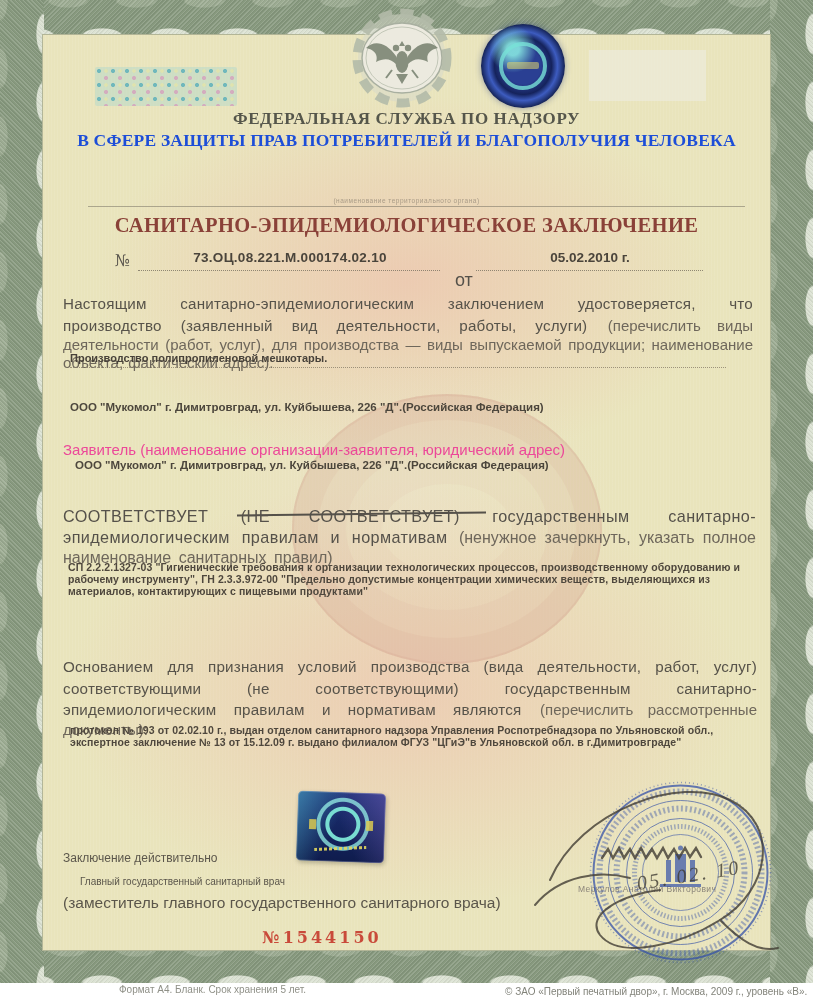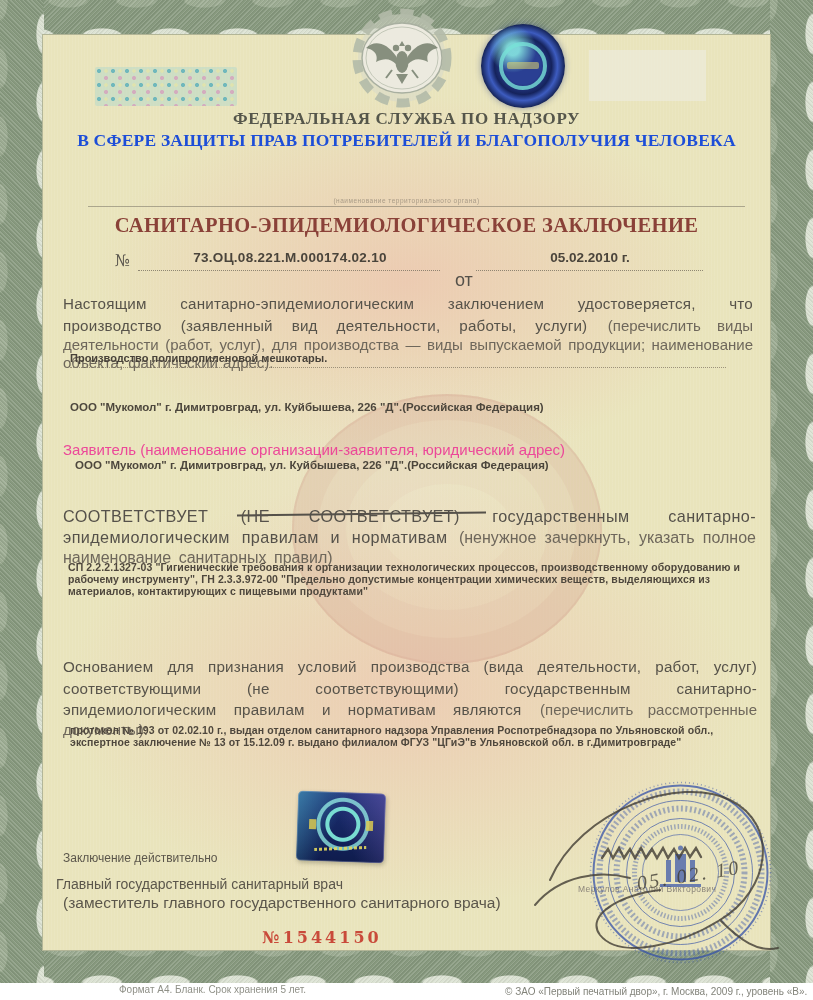--- a/index.html
+++ b/index.html
@@ -131,21 +131,21 @@
       linear-gradient(245deg, rgba(160,120,220,.35), rgba(20,30,90,0) 50%),
       linear-gradient(180deg, #1b2f74, #0f1c4d);
     box-shadow:inset 0 0 0 1px rgba(255,255,255,.25), 1px 2px 4px rgba(60,60,40,.3);
   }
   .sticker-sq .m1,.sticker-sq .m2{position:absolute;top:28px;width:7px;height:10px;background:rgba(218,202,82,.85);}
   .sticker-sq .m1{left:12px;} .sticker-sq .m2{right:12px;}
   .sticker-sq .scr{position:absolute;left:18px;bottom:12px;width:52px;height:3px;
     background:repeating-linear-gradient(90deg, rgba(225,215,95,.9) 0 3px, transparent 3px 5px);transform:rotate(-4deg);}
 
   .valid{left:63px;top:851px;font-size:12px;color:#5b564b;}
-  .chief1{left:56px;top:876px;font-size:14px;color:#5b564b;}
+  .chief1{left:80px;top:876px;font-size:10px;color:#5b564b;}
   .chief2{left:63px;top:894px;font-size:15.5px;color:#5b564b;}
   .signer{left:578px;top:884px;font-size:8.5px;letter-spacing:.4px;color:#8b857a;white-space:nowrap;}
   .stamp{left:588px;top:780px;width:185px;height:185px;opacity:.82;}
   .signature{left:530px;top:770px;width:270px;height:200px;}
   .serial{left:42px;top:928px;width:560px;text-align:center;
     font-family:"DejaVu Serif","Liberation Serif",serif;font-weight:bold;font-size:16px;letter-spacing:3px;color:#c94a3a;}
 
   .foot-left{left:76px;top:984px;font-size:10px;color:#8f9087;margin-left:43px;}
   .foot-right{left:505px;top:986px;width:252px;text-align:right;font-size:10px;color:#82837a;white-space:nowrap;}
 </style>

